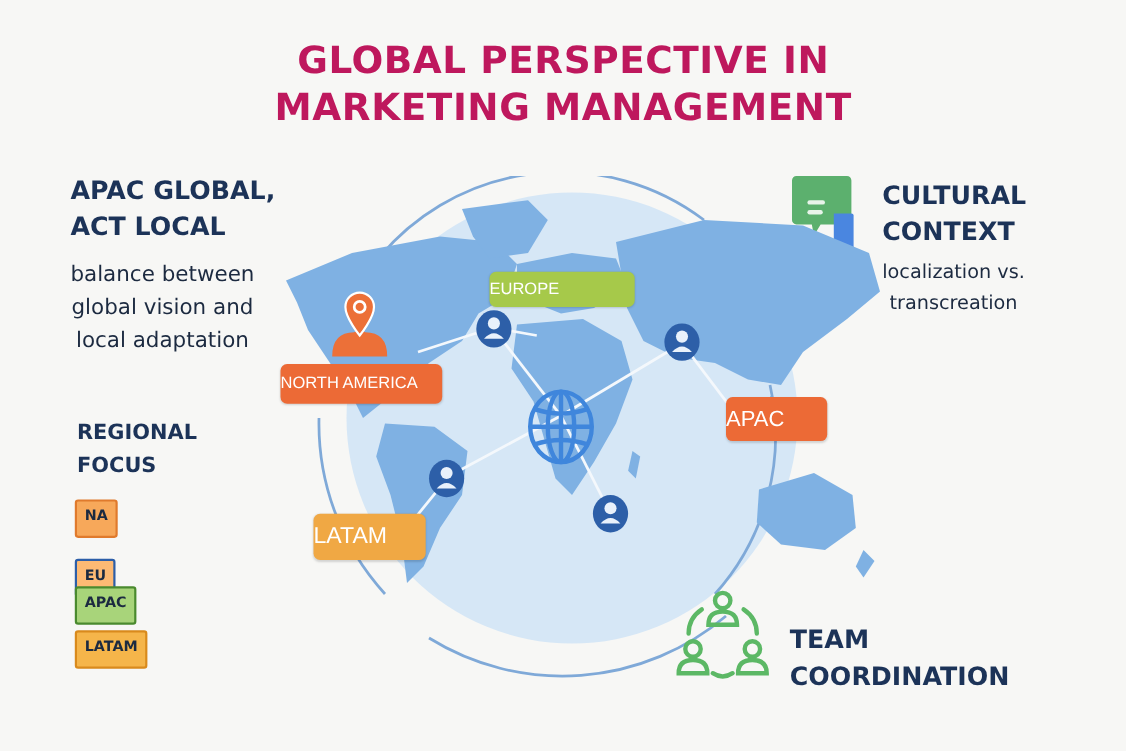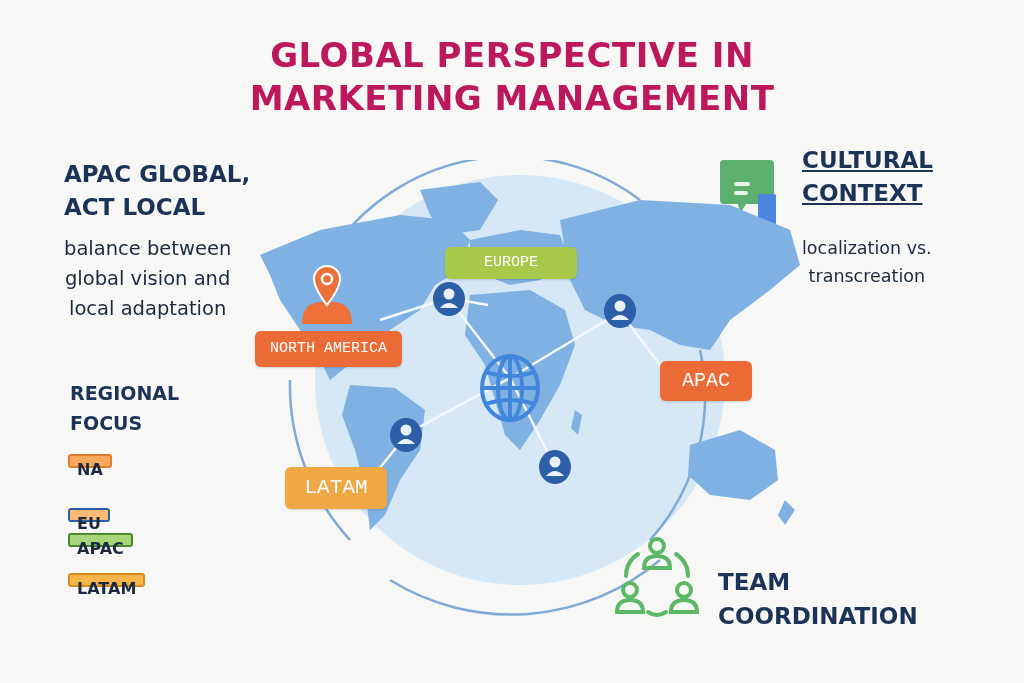--- a/index.html
+++ b/index.html
@@ -15,35 +15,35 @@
     font-family:"DejaVu Sans", sans-serif; font-weight:bold;
     font-size:34px; line-height:43px; color:#be185d; letter-spacing:0.5px;
   }
   .title span { display:block; }
   .h-block { font-family:"DejaVu Sans", sans-serif; font-weight:bold; color:#1c3358; }
   .sub { font-family:"DejaVu Sans", sans-serif; color:#1c2a40;text-align:center; }
 
   #think-head { left:64px; top:158px; font-size:23px; line-height:33px; }
   #think-sub { left:64px; top:234px; font-size:19.5px; line-height:30px; }
 
-  #cult-head { left:802px; top:144px; font-size:23px; line-height:33px;text-decoration:underline; }
+  #cult-head { left:802px; top:162px; font-size:23px; line-height:33px; }
   #cult-sub { left:802px; top:234px; font-size:17.5px; line-height:28px; }
 
   #region-head { left:70px; top:378px; font-size:19px; line-height:30px; }
   .chip {
-    position:absolute; left:68px; height:14px; line-height:27px;
+    position:absolute; left:68px; height:35px; line-height:27px;
     padding:0 7px; border-radius:3px; border:2px solid;
-    font-family:"DejaVu Sans", sans-serif; font-size:16px; font-weight:bold;
+    font-family:"DejaVu Sans", sans-serif; font-size:13px; font-weight:bold;
     color:#1c2a40; box-sizing:border-box;
   }
 
   #team-head { left:718px; top:535px; font-size:23px; line-height:34px;margin-top:30px; }
   .label {
     position:absolute; border-radius:6px; color:#fff;
-    font-family:Liberation Mono, monospace; text-align:center; box-sizing:border-box;
+    font-family:Liberation Sans, sans-serif; text-align:left; box-sizing:border-box;
     box-shadow:0 1px 2px rgba(0,0,0,0.15);
   }
 </style>
 </head>
 <body>
 
 <div class="abs title">
   <span>GLOBAL PERSPECTIVE IN</span>
   <span>MARKETING MANAGEMENT</span>
 </div>

